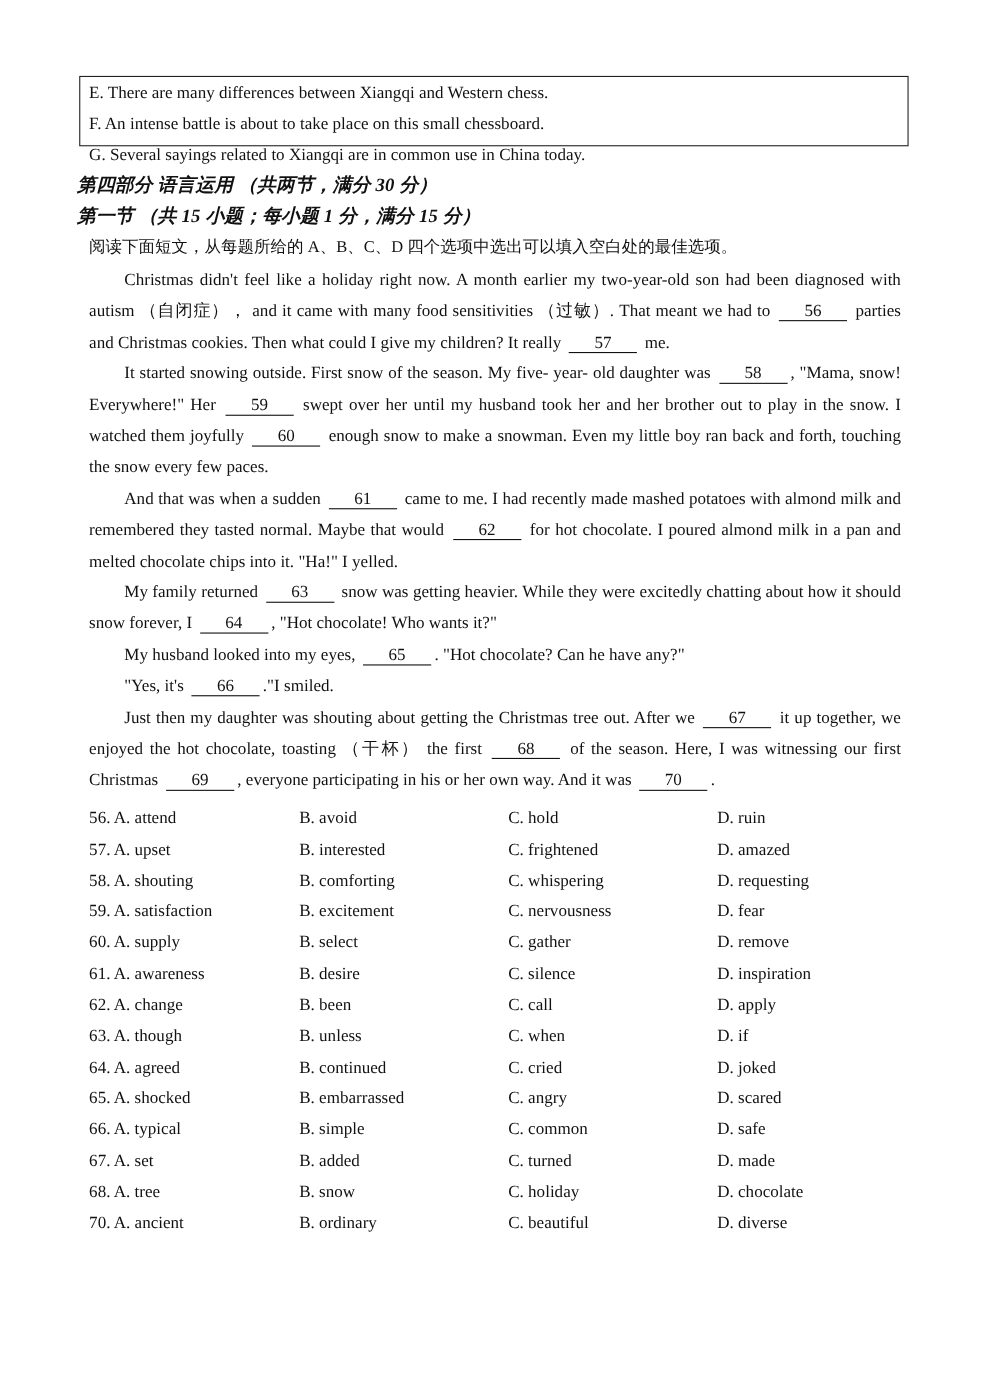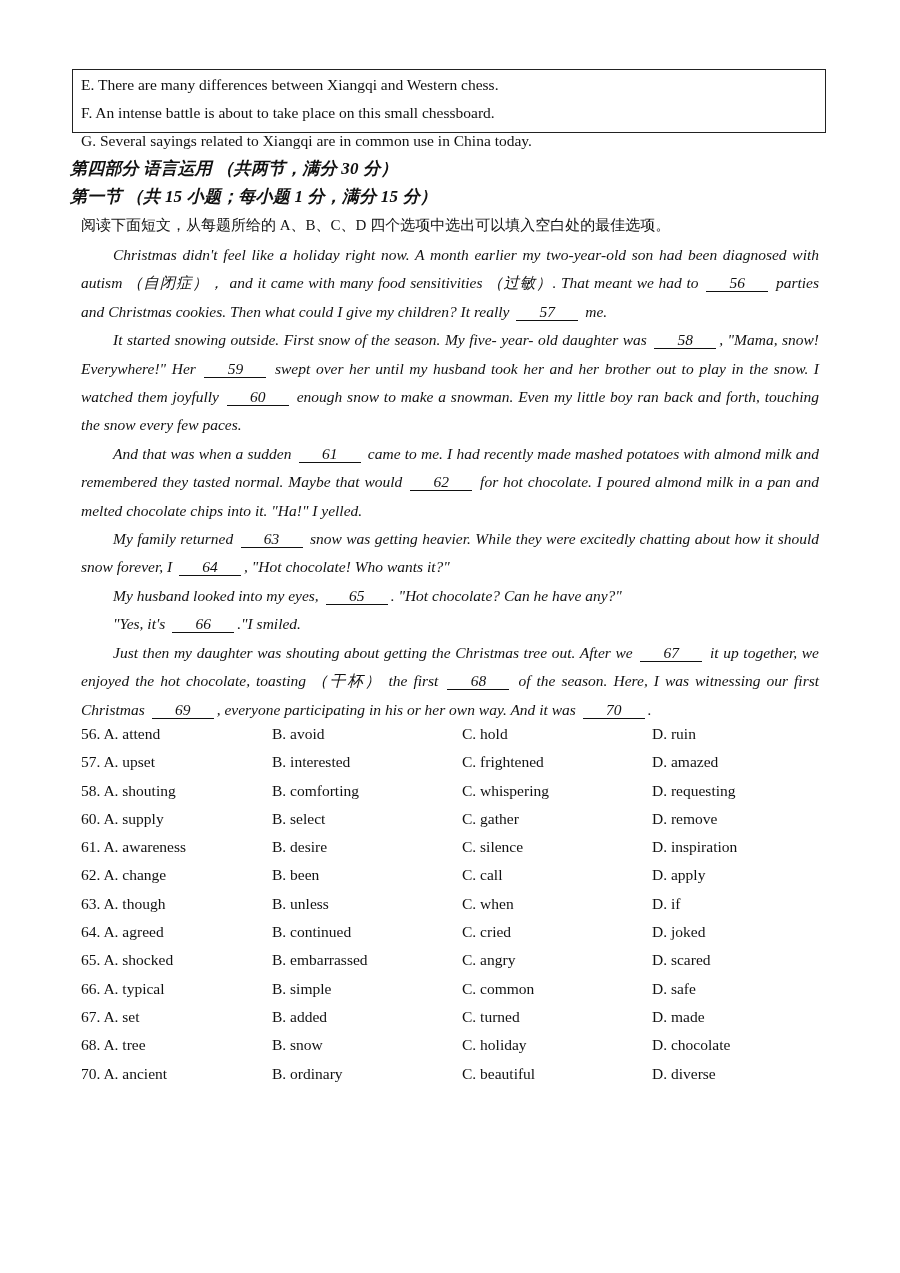--- a/index.html
+++ b/index.html
@@ -20,31 +20,31 @@
     white-space: nowrap; letter-spacing: 0.2px; font-style: italic;
   }
   .instruction {
     position: absolute; left: 81px; top: 215px; font-size: 15px; line-height: 20px; white-space: nowrap;
   }
   .passage {
     position: absolute; left: 81px; top: 241px; width: 738px;
     font-size: 15.5px; line-height: 28.4px;
   }
   .para { margin: 0; text-align: justify; }
-  .para.indent { text-indent: 32px; font-style: italic; }
+  .para.indent { text-indent: 32px; }
   .blank {
     display: inline-block; border-bottom: 1px solid #111; text-align: center;
     line-height: 16px; text-indent: 0; margin: 0 3px;
   }
   .blank.w64 { width: 62px; }
   .choices {
     position: absolute; left: 81px; top: 725px; width: 740px;
     font-size: 15.5px;
   }
-  .choice-row { height: 28.3px; display: flex; align-items: flex-start; }
+  .choice-row { height: 28.3px; display: flex; align-items: flex-end; }
   .choice-row span { white-space: nowrap; }
   .col-a { width: 191px; }
   .col-b { width: 190px; }
   .col-c { width: 190px; }
   .col-d { width: 160px; }
 </style>
 </head>
 <body>
 
 <div class="options-box">
@@ -118,20 +118,26 @@
       <span class="col-c">C. frightened</span>
       <span class="col-d">D. amazed</span>
     </div>
   <div class="choice-row">
       <span class="col-a">58. A. shouting</span>
       <span class="col-b">B. comforting</span>
       <span class="col-c">C. whispering</span>
       <span class="col-d">D. requesting</span>
     </div>
   <div class="choice-row">
+      <span class="col-a">59. A. satisfaction</span>
+      <span class="col-b">B. excitement</span>
+      <span class="col-c">C. nervousness</span>
+      <span class="col-d">D. fear</span>
+    </div>
+  <div class="choice-row">
       <span class="col-a">60. A. supply</span>
       <span class="col-b">B. select</span>
       <span class="col-c">C. gather</span>
       <span class="col-d">D. remove</span>
     </div>
   <div class="choice-row">
       <span class="col-a">61. A. awareness</span>
       <span class="col-b">B. desire</span>
       <span class="col-c">C. silence</span>
       <span class="col-d">D. inspiration</span>

